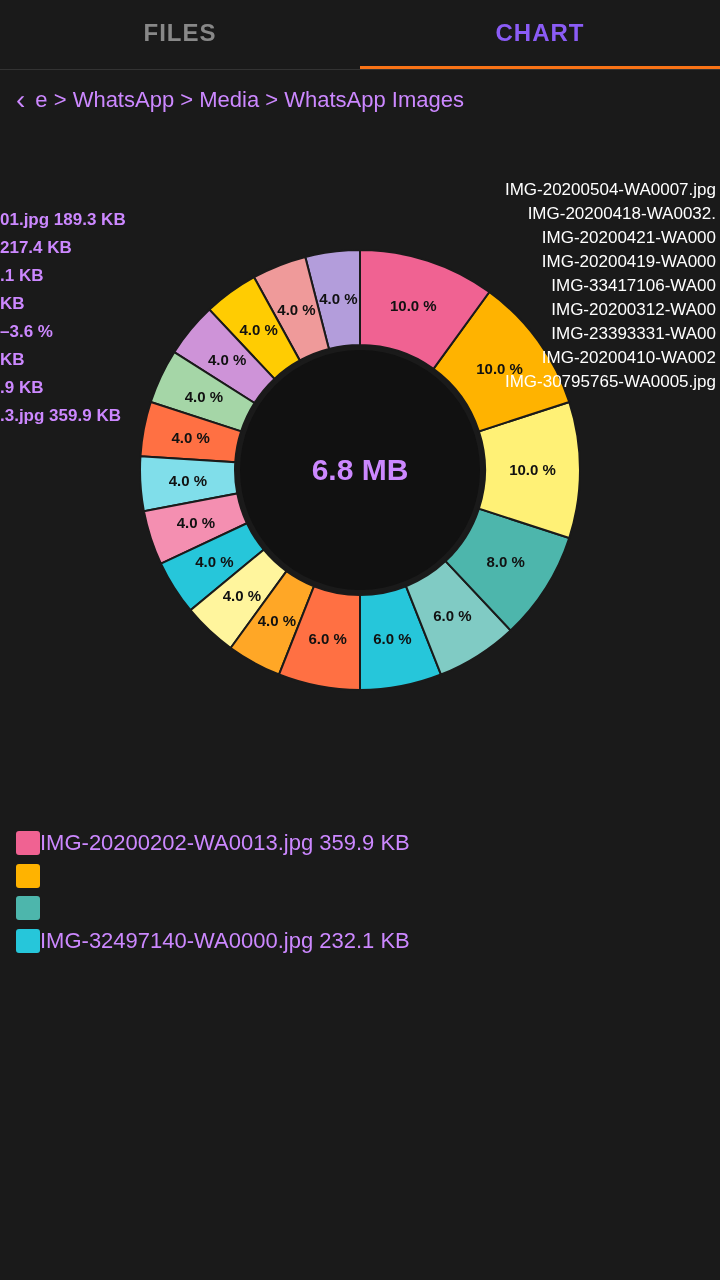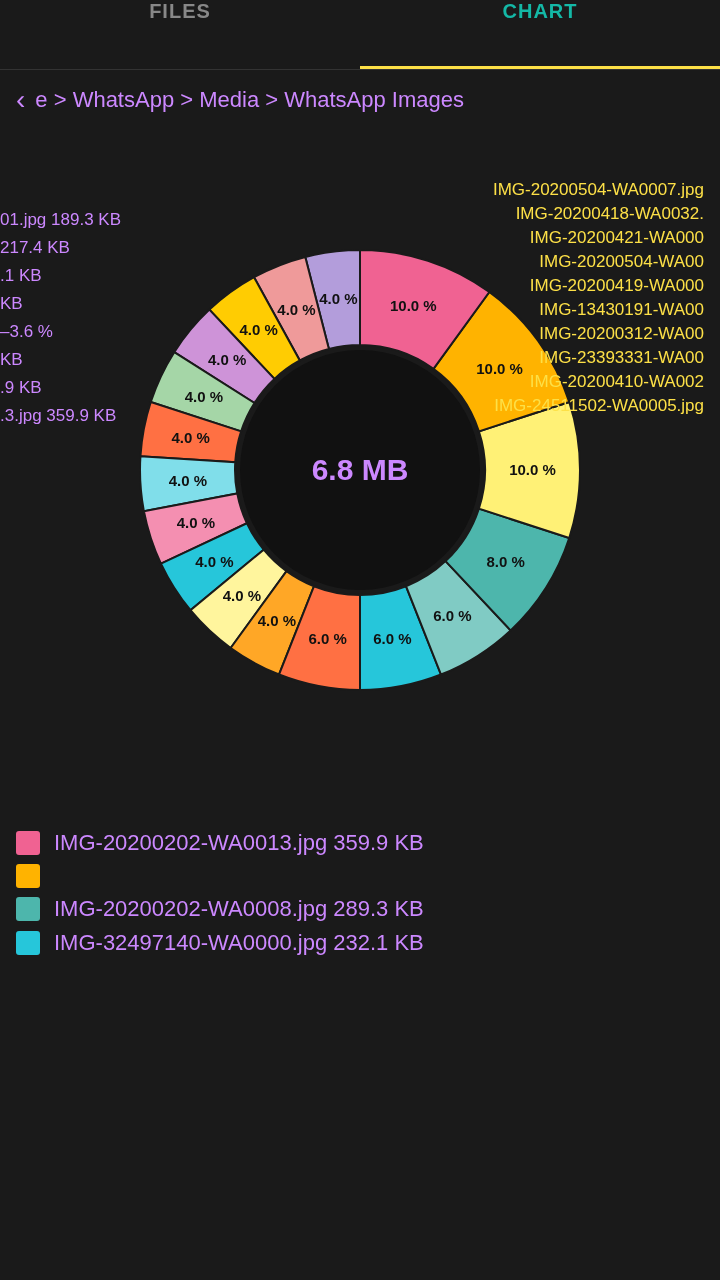--- a/index.html
+++ b/index.html
@@ -15,32 +15,32 @@
     
     .tab-bar {
       display: flex;
       background: #1a1a1a;
       border-bottom: 1px solid #333;
       height: 70px;
     }
     .tab {
       flex: 1;
       display: flex;
-      align-items: flex-start;
+      align-items: center;
       justify-content: center;
-      font-size: 20px;
+      font-size: 24px;
       font-weight: bold;
       letter-spacing: 1px;
       color: #888;
       cursor: pointer;
       border-bottom: 3px solid transparent;
     }
     .tab.active {
-      color: #14b8a6;
-      border-bottom: 3px solid #fde047;
+      color: #8b5cf6;
+      border-bottom: 3px solid #f97316;
     }
 
     
     .breadcrumb {
       display: flex;
       align-items: center;
       padding: 14px 16px;
       font-size: 22px;
       color: #cc88ff;
       background: #1a1a1a;
@@ -73,48 +73,48 @@
     .right-labels {
       position: absolute;
       right: 0;
       top: 50px;
       display: flex;
       flex-direction: column;
       gap: 4px;
     }
     .right-labels .rl {
       font-size: 17px;
-      color: #fde047;
+      color: #ffffff;
       text-align: right;
-      padding-right: 16px;
+      padding-right: 4px;
     }
     .left-labels {
       position: absolute;
       left: 0;
       top: 80px;
       display: flex;
       flex-direction: column;
       gap: 8px;
+      font-weight: bold;
     }
     .left-labels .ll {
       font-size: 17px;
       color: #cc88ff;
     }
 
     
     .legend {
       padding: 20px 16px;
       display: flex;
       flex-direction: column;
       gap: 8px;
     }
     .legend-item {
       display: flex;
       align-items: center;
-      gap: 14px;
       font-size: 22px;
       color: #cc88ff;
     }
     .legend-color {
       width: 24px;
       height: 24px;
       border-radius: 3px;
       flex-shrink: 0;
     }
 
@@ -194,39 +194,37 @@
       <text x="117.08646562117619" y="145.04436176835122" text-anchor="middle" font-size="15" fill="#111" font-weight="bold">4.0 %</text>
       <text x="148.6070439795481" y="115.44456847032177" text-anchor="middle" font-size="15" fill="#111" font-weight="bold">4.0 %</text>
       <text x="186.49851466189267" y="94.6135561842768" text-anchor="middle" font-size="15" fill="#111" font-weight="bold">4.0 %</text>
       <text x="228.380017210157" y="83.86021402325264" text-anchor="middle" font-size="15" fill="#111" font-weight="bold">4.0 %</text>
     </svg>
 
   <div class="right-labels" id="right-labels-container">
   <div class="rl">IMG-20200504-WA0007.jpg</div>
       <div class="rl">IMG-20200418-WA0032.</div>
       <div class="rl">IMG-20200421-WA000</div>
-      <div class="rl">IMG-20200504-WA00</div>
       <div class="rl">IMG-20200419-WA000</div>
-      <div class="rl">IMG-13430191-WA00</div>
+      <div class="rl">IMG-33417106-WA00</div>
       <div class="rl">IMG-20200312-WA00</div>
       <div class="rl">IMG-23393331-WA00</div>
       <div class="rl">IMG-20200410-WA002</div>
-      <div class="rl">IMG-24511502-WA0005.jpg</div>
+      <div class="rl">IMG-30795765-WA0005.jpg</div>
     </div>
 </div>
 
 <div class="legend" id="legend-container">
 <div class="legend-item">
       <div class="legend-color" style="background: rgb(240, 98, 146);"></div>
       <span>IMG-20200202-WA0013.jpg 359.9 KB</span>
     </div>
     <div class="legend-item">
       <div class="legend-color" style="background: rgb(255, 179, 0);"></div>
     </div>
     <div class="legend-item">
       <div class="legend-color" style="background: rgb(77, 182, 172);"></div>
-      <span>IMG-20200202-WA0008.jpg 289.3 KB</span>
     </div>
     <div class="legend-item">
       <div class="legend-color" style="background: rgb(38, 198, 218);"></div>
       <span>IMG-32497140-WA0000.jpg 232.1 KB</span>
     </div>
   </div>
 
 </body></html>

